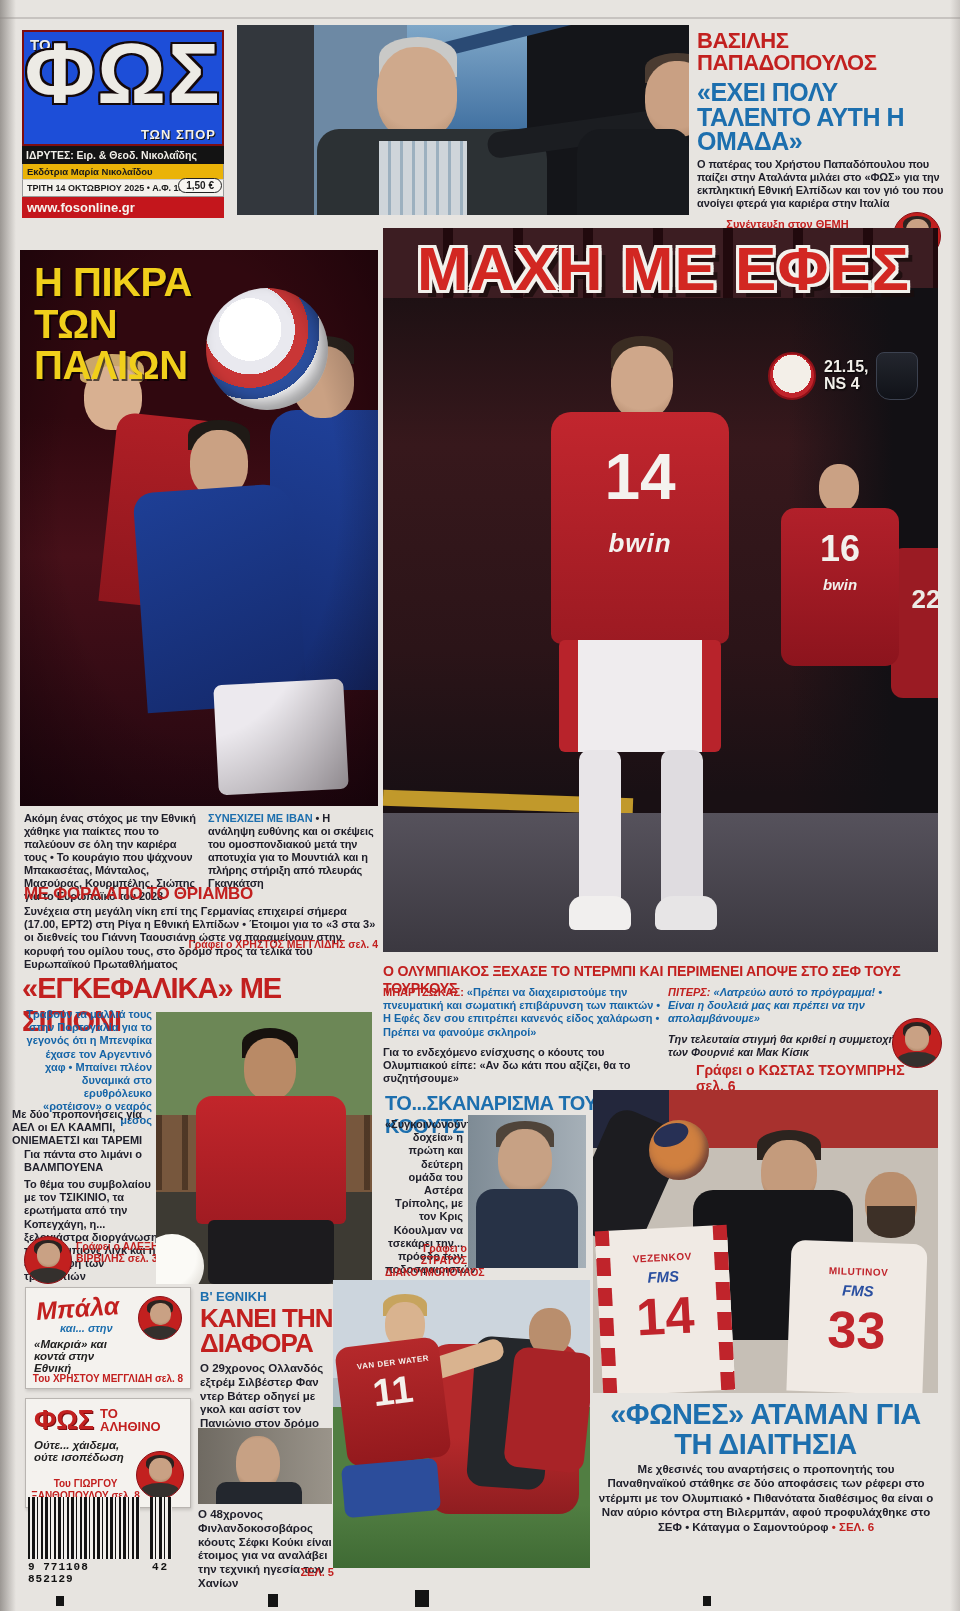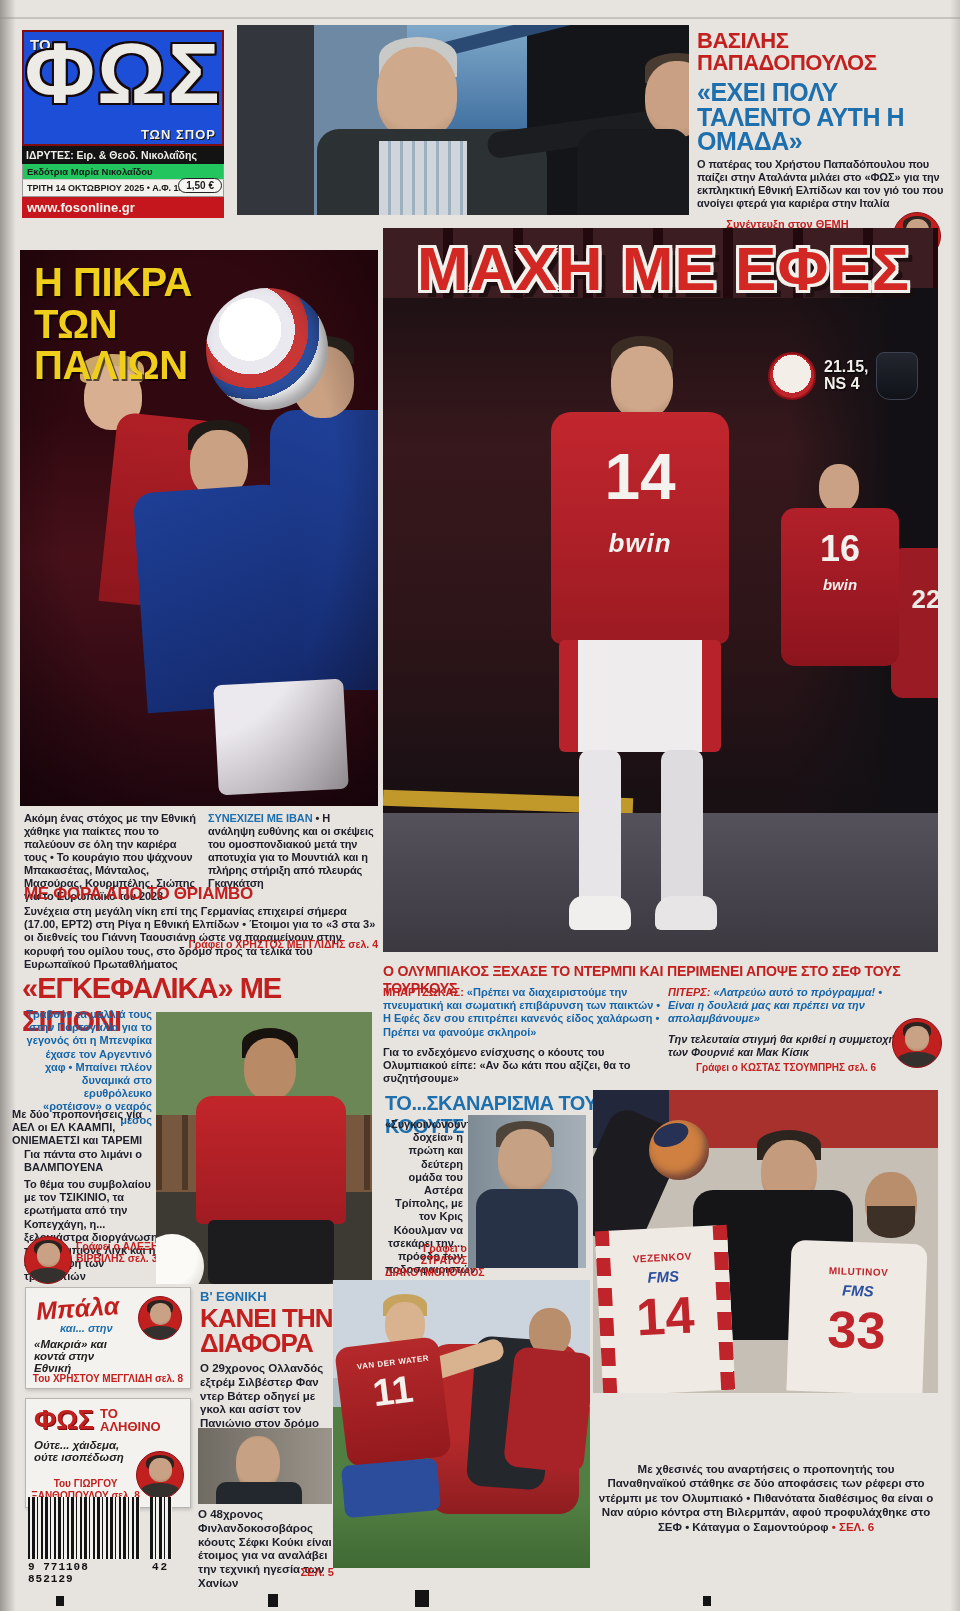--- a/index.html
+++ b/index.html
@@ -11,21 +11,21 @@
   .crease{left:0;top:17px;width:100%;height:2px;background:rgba(140,136,132,.35);}
 
   
   .mast{left:22px;top:30px;width:202px;}
   .mast .logobox{position:relative;height:112px;background:#1d4ed8;border:2px solid #7d0d10;}
   .mast .to{position:absolute;left:6px;top:4px;color:#f1efe9;font-weight:900;font-size:15px;text-shadow:1px 1px 0 #111;}
   .mast .fos{position:absolute;left:0;right:0;top:-8px;text-align:center;color:#edebe5;font-weight:900;font-size:86px;letter-spacing:2px;
      text-shadow:2px 0 #15090a,-2px 0 #15090a,0 2px #15090a,0 -2px #15090a,2px 2px #15090a,-2px -2px #15090a,2px -2px #15090a,-2px 2px #15090a;}
   .mast .tagline{position:absolute;right:6px;bottom:2px;color:#f3f1eb;font-weight:900;font-size:13px;letter-spacing:1px;text-shadow:1px 1px 0 #111;margin-top:31px;}
   .mast .founders{background:#131313;color:#f1efe9;font-weight:700;font-size:10.5px;padding:3px 4px;}
-  .mast .publisher{background:#22c55e;color:#1a1a1a;font-weight:800;font-size:9.5px;padding:2px 4px;border-left:1px solid #999;border-right:1px solid #999;}
+  .mast .publisher{background:#eab308;color:#1a1a1a;font-weight:800;font-size:9.5px;padding:2px 4px;border-left:1px solid #999;border-right:1px solid #999;}
   .mast .dateline{position:relative;background:#f3f1ec;color:#1a1a1a;font-weight:800;font-size:9px;padding:3px 4px;border:1px solid #999;border-top:1px solid #ccc;}
   .mast .price{position:absolute;right:1px;top:-2px;background:#f8f6f2;border:1.5px solid #222;border-radius:10px;padding:1px 7px;font-size:10px;font-weight:900;}
   .mast .site{background:#c4161c;color:#f6f4ef;font-weight:900;font-size:13px;padding:3px 5px;}
 
   
   .red{color:#c2201f;} .blue{color:#1d6fae;}
   .bodytxt{font-size:11px;line-height:1.18;font-weight:bold;color:#20202b;letter-spacing:-.1px;}
   .byline{font-size:10.5px;font-weight:900;color:#c2201f;line-height:1.15;}
 
   
@@ -98,21 +98,21 @@
   .eth-body{left:24px;top:905px;width:354px;font-size:11px;line-height:1.2;font-weight:bold;color:#20202b;}
   .eth-byline{left:24px;top:938px;width:354px;text-align:right;}
 
   
   .strip-head{left:383px;top:962px;width:560px;font-size:15px;font-weight:900;color:#c2201f;transform:scaleX(.94);transform-origin:left;letter-spacing:-.2px;}
   .q1{left:383px;top:986px;width:278px;}
   .q2{left:668px;top:986px;width:238px;font-style:italic;}
   .qtxt{font-size:11px;line-height:1.2;font-weight:bold;color:#1565a8;}
   .qx{font-size:11px;line-height:1.2;font-weight:bold;color:#20202b;margin-top:7px;}
   .ts-avatar{left:892px;top:1018px;width:48px;height:48px;}
-  .ts-byline{left:668px;top:1062px;width:220px;font-size:10px;padding-left:28px;}
+  .ts-byline{left:668px;top:1062px;width:220px;font-size:14px;padding-left:28px;}
 
   
   .sip-head{left:22px;top:972px;width:356px;font-size:29px;font-weight:900;color:#c2201f;letter-spacing:-1px;}
   .sip-p1{left:24px;top:1008px;width:128px;text-align:right;font-size:11px;line-height:1.2;font-weight:bold;color:#1565a8;}
   .sip-p2{left:12px;top:1108px;width:132px;font-size:11px;line-height:1.2;font-weight:bold;color:#20202b;}
   .sip-p3{left:24px;top:1148px;width:132px;font-size:11px;line-height:1.2;font-weight:bold;color:#20202b;}
   .sip-p4{left:24px;top:1178px;width:138px;font-size:11px;line-height:1.2;font-weight:bold;color:#20202b;}
   .vb-avatar{left:24px;top:1236px;width:46px;height:46px;}
   .vb-byline{left:76px;top:1240px;width:100px;}
   .ph-sip{left:156px;top:1012px;width:216px;height:272px;background:linear-gradient(180deg,#6c8756 0 38%,#77573d 38% 66%,#3d3a33 66%);}
@@ -369,20 +369,21 @@
       <span class="nm">VEZENKOV</span>
       <span class="sp">FMS</span>
       <span class="no">14</span>
     </div>
     <div class="jer jerB">
       <span class="nm">MILUTINOV</span>
       <span class="sp">FMS</span>
       <span class="no">33</span>
     </div>
   </div>
+  <div class="abs ata-head">«ΦΩΝΕΣ» ΑΤΑΜΑΝ ΓΙΑ ΤΗ ΔΙΑΙΤΗΣΙΑ</div>
   <p class="abs ata-body" style="margin:0;"><span>Με χθεσινές του αναρτήσεις ο προπονητής του Παναθηναϊκού στάθηκε σε δύο αποφάσεις των ρέφερι στο ντέρμπι με τον Ολυμπιακό • Πιθανότατα διαθέσιμος θα είναι ο Ναν αύριο κόντρα στη Βιλερμπάν, αφού προφυλάχθηκε στο ΣΕΦ • Κάταγμα ο Σαμοντούροφ </span><span class="red">• ΣΕΛ. 6</span></p>
 
   <div class="abs boxw bala">
     <span class="t1">Μπάλα</span>
     <span class="t2">και... στην</span>
     <div class="avatar bala-av">
       <i class="hr"></i>
         <i class="hd"></i>
         <i class="sh"></i>
     </div>

